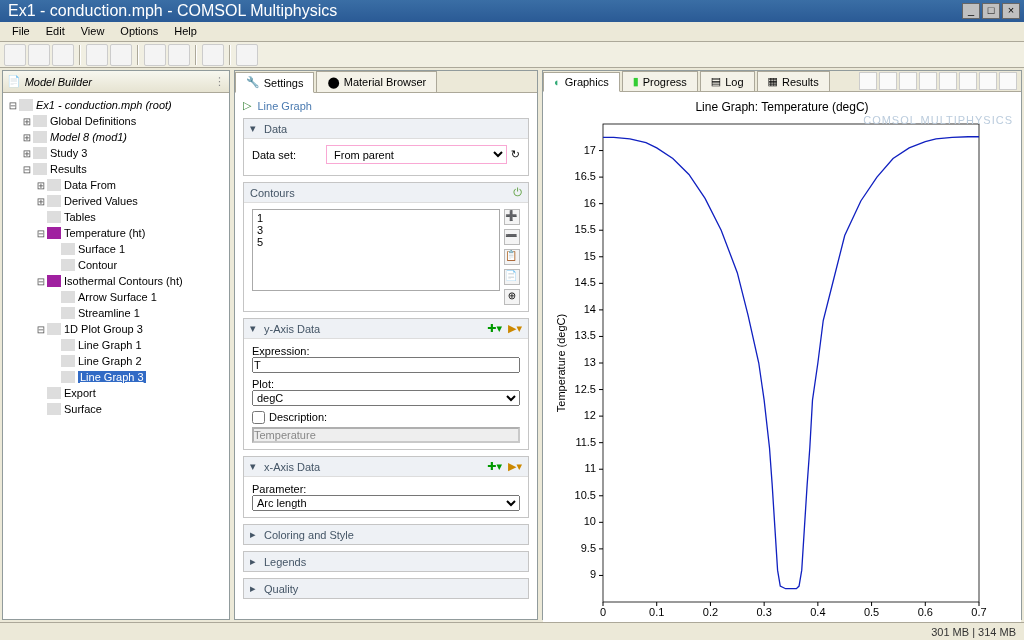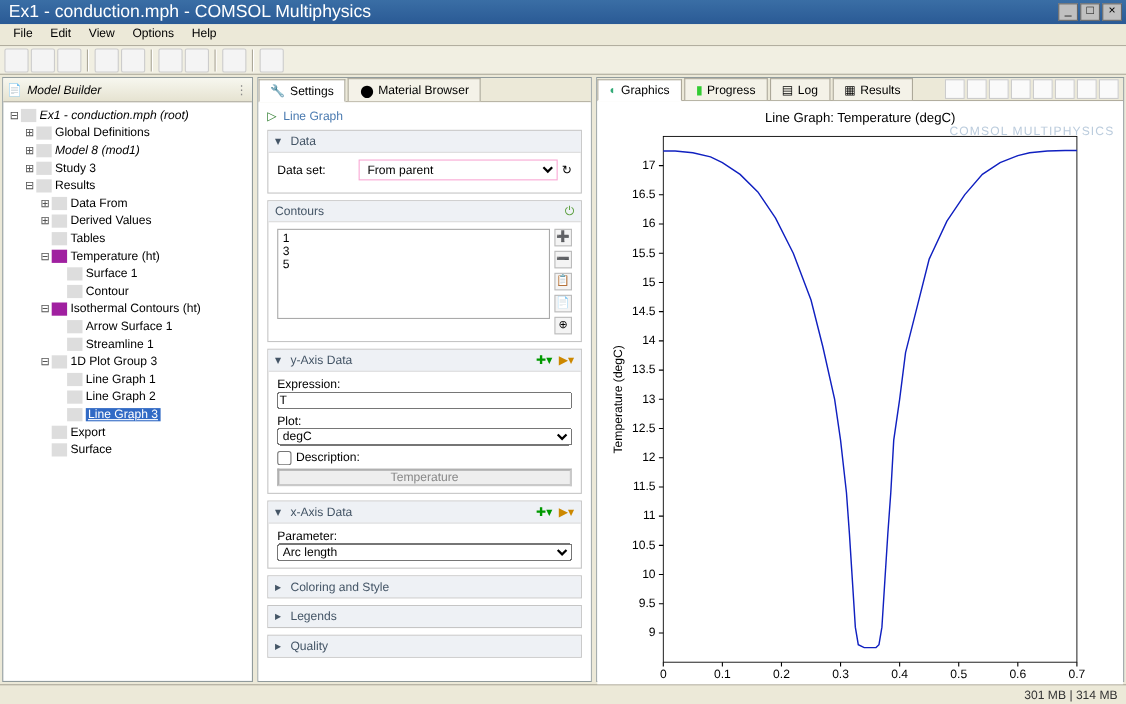--- a/index.html
+++ b/index.html
@@ -277,21 +277,21 @@
         </div>
         <div class="section-b">
           <div>Expression:</div>
           <input class="field" style="width: 100%; margin-bottom: 5px;" value="T">
           <div>Plot:</div>
           <select class="field" style="width:100%;margin-bottom:5px"><option>degC</option></select>
           <div style="display:flex;gap:4px;margin-bottom:3px">
             <input type="checkbox" style="">
             <span>Description:</span>
           </div>
-          <input class="field" style="width: 100%; background: rgb(238, 238, 238); color: rgb(136, 136, 136); text-align: center;" disabled="" value="Temperature">
+          <input class="field" style="width: 100%; background: rgb(238, 238, 238); color: rgb(136, 136, 136);" disabled="" value="Temperature">
         </div>
       </div>
 
       <div class="section">
         <div class="section-h">
             <span class="arrow">▾</span>
             <span>x-Axis Data</span>
           <span style="margin-left:auto;display:flex;gap:6px">
             <span style="color:#090">✚▾</span>
             <span style="color:#c80">▶▾</span>

